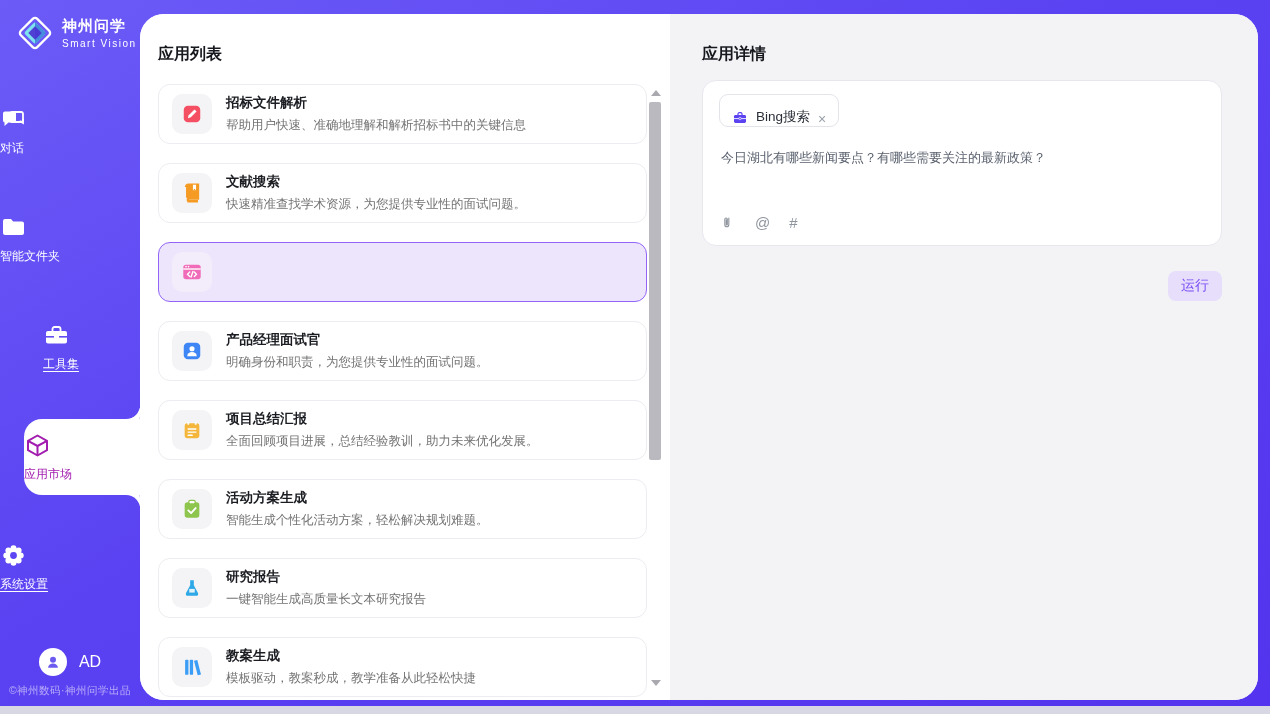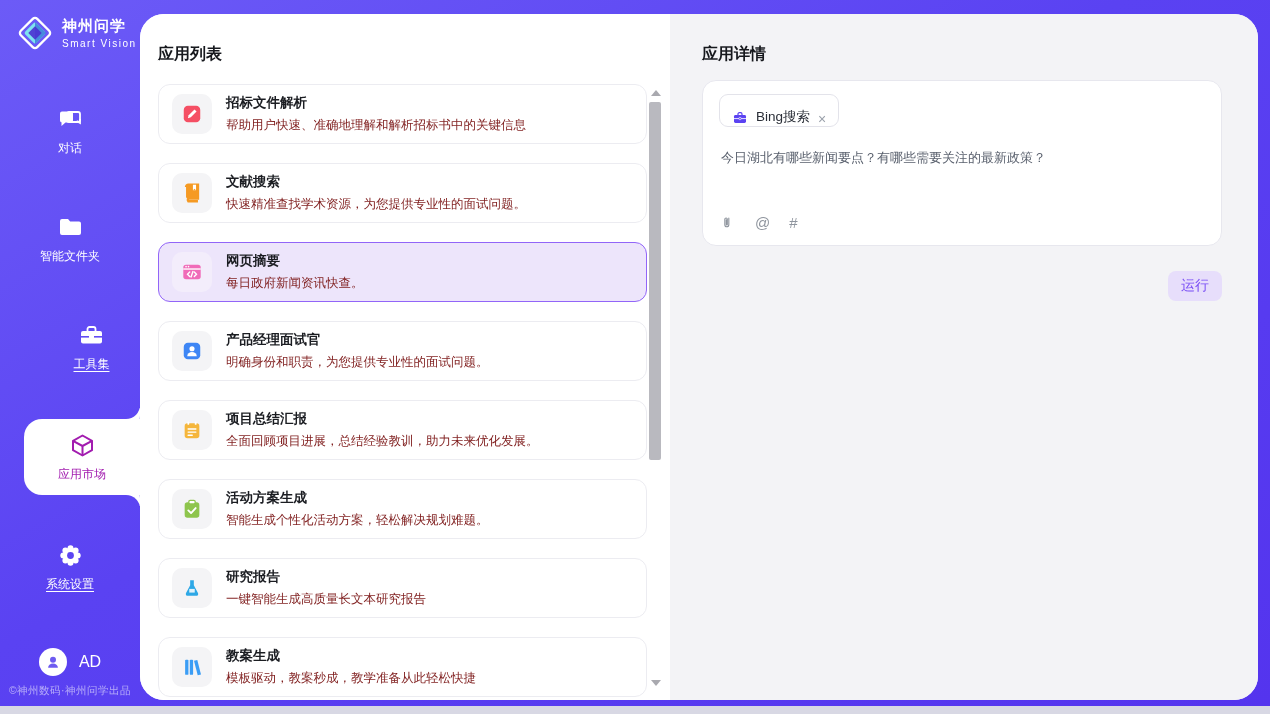--- a/index.html
+++ b/index.html
@@ -15,21 +15,21 @@
     position:absolute; left:0; top:0; width:1270px; height:706px;
     background:linear-gradient(150deg,#6c5bf7 0%,#5a42f2 45%,#5434ee 100%);
   }
   
   .sidebar { position:absolute; left:0; top:0; width:140px; height:706px; color:#fff; }
   .logo { position:absolute; left:16px; top:14px; display:flex; align-items:center; gap:8px; }
   .logo-name { font-size:15px; font-weight:700; letter-spacing:1px; }
   .logo-tag  { font-size:10px; letter-spacing:1.5px; margin-top:2px; }
   .nav-item {
     position:absolute; left:0; width:140px; height:62px;
-    display:flex; flex-direction:column; align-items:center; justify-content:center;
+    display:flex; flex-direction:column; align-items:flex-start; justify-content:center;
     gap:7px; color:#fff; cursor:pointer;
   }
   .nav-item .nav-icon { width:27px; height:27px; display:flex; align-items:center; justify-content:center; }
   .nav-item .nav-icon svg { width:27px; height:27px; }
   .nav-label { font-size:12px; }
   .nav-label.u { text-decoration:underline; text-underline-offset:3px; }
   .nav-item.active {
     left:24px; width:116px; height:76px;
     background:#fff; border-radius:18px 0 0 18px;
     color:#a21caf;
@@ -68,21 +68,21 @@
   }
   .app-card.selected { background:#ede5fb; border:1.5px solid #9265f8; }
   .app-icon-box {
     width:40px; height:40px; border-radius:10px; background:#f4f4f6; flex:none;
     display:flex; align-items:center; justify-content:center;
   }
   .app-card.selected .app-icon-box { background:#f3edfb; }
   .app-icon-box svg { width:22px; height:22px; }
   .app-texts { display:flex; flex-direction:column; gap:5px; min-width:0; }
   .app-title { font-size:13.5px; font-weight:700; color:#1b1d22; }
-  .app-desc  { font-size:12.5px; color:#7f1d1d; white-space:nowrap; }
+  .app-desc  { font-size:12.5px; color:#737373; white-space:nowrap; }
   
   .scrollbar { position:absolute; right:9px; top:70px; bottom:8px; width:12px; }
   .sb-arrow-up, .sb-arrow-down {
     position:absolute; left:2px; width:0; height:0; border-left:5px solid transparent; border-right:5px solid transparent;
   }
   .sb-arrow-up   { top:6px; border-bottom:6px solid #a9a9af; }
   .sb-arrow-down { bottom:6px; border-top:6px solid #a9a9af; }
   .sb-thumb { position:absolute; left:0; top:18px; width:12px; height:358px; background:#b9b9bf; border-radius:2px; }
   
   .panel-detail { position:relative; flex:1; background:#f3f3f6; }
@@ -249,24 +249,20 @@
         <div class="app-card selected">
           <span class="app-icon-box">
             <svg viewBox="0 0 24 24" style="fill:#f06bb8;stroke:#f06bb8;stroke-width:0">
               <rect x="2.5" y="4" width="19" height="16" rx="3"></rect>
               <rect x="2.5" y="8" width="19" height="1.5" fill="#fff"></rect>
               <circle cx="5.5" cy="6.2" r=".9" fill="#fff"></circle>
               <circle cx="8.2" cy="6.2" r=".9" fill="#fff"></circle>
               <path d="M9.5 12 l-2.4 2.4 2.4 2.4 M14.5 12 l2.4 2.4-2.4 2.4 M13 11.5 l-2 6" fill="none" stroke="#fff" stroke-width="1.5" stroke-linecap="round"></path>
             </svg>
           </span>
-          <span class="app-texts">
-            <span class="app-title">网页摘要</span>
-            <span class="app-desc">每日政府新闻资讯快查。</span>
-          </span>
         </div>
         <div class="app-card">
           <span class="app-icon-box">
             <svg viewBox="0 0 24 24" style="fill:#3e86f5;stroke:#3e86f5;stroke-width:0">
               <rect x="3" y="3" width="18" height="18" rx="4.5"></rect>
               <circle cx="12" cy="9.5" r="2.8" fill="#fff"></circle>
               <path d="M6.8 17.8 a5.2 4.6 0 0 1 10.4 0 z" fill="#fff"></path>
             </svg>
           </span>
           <span class="app-texts">

